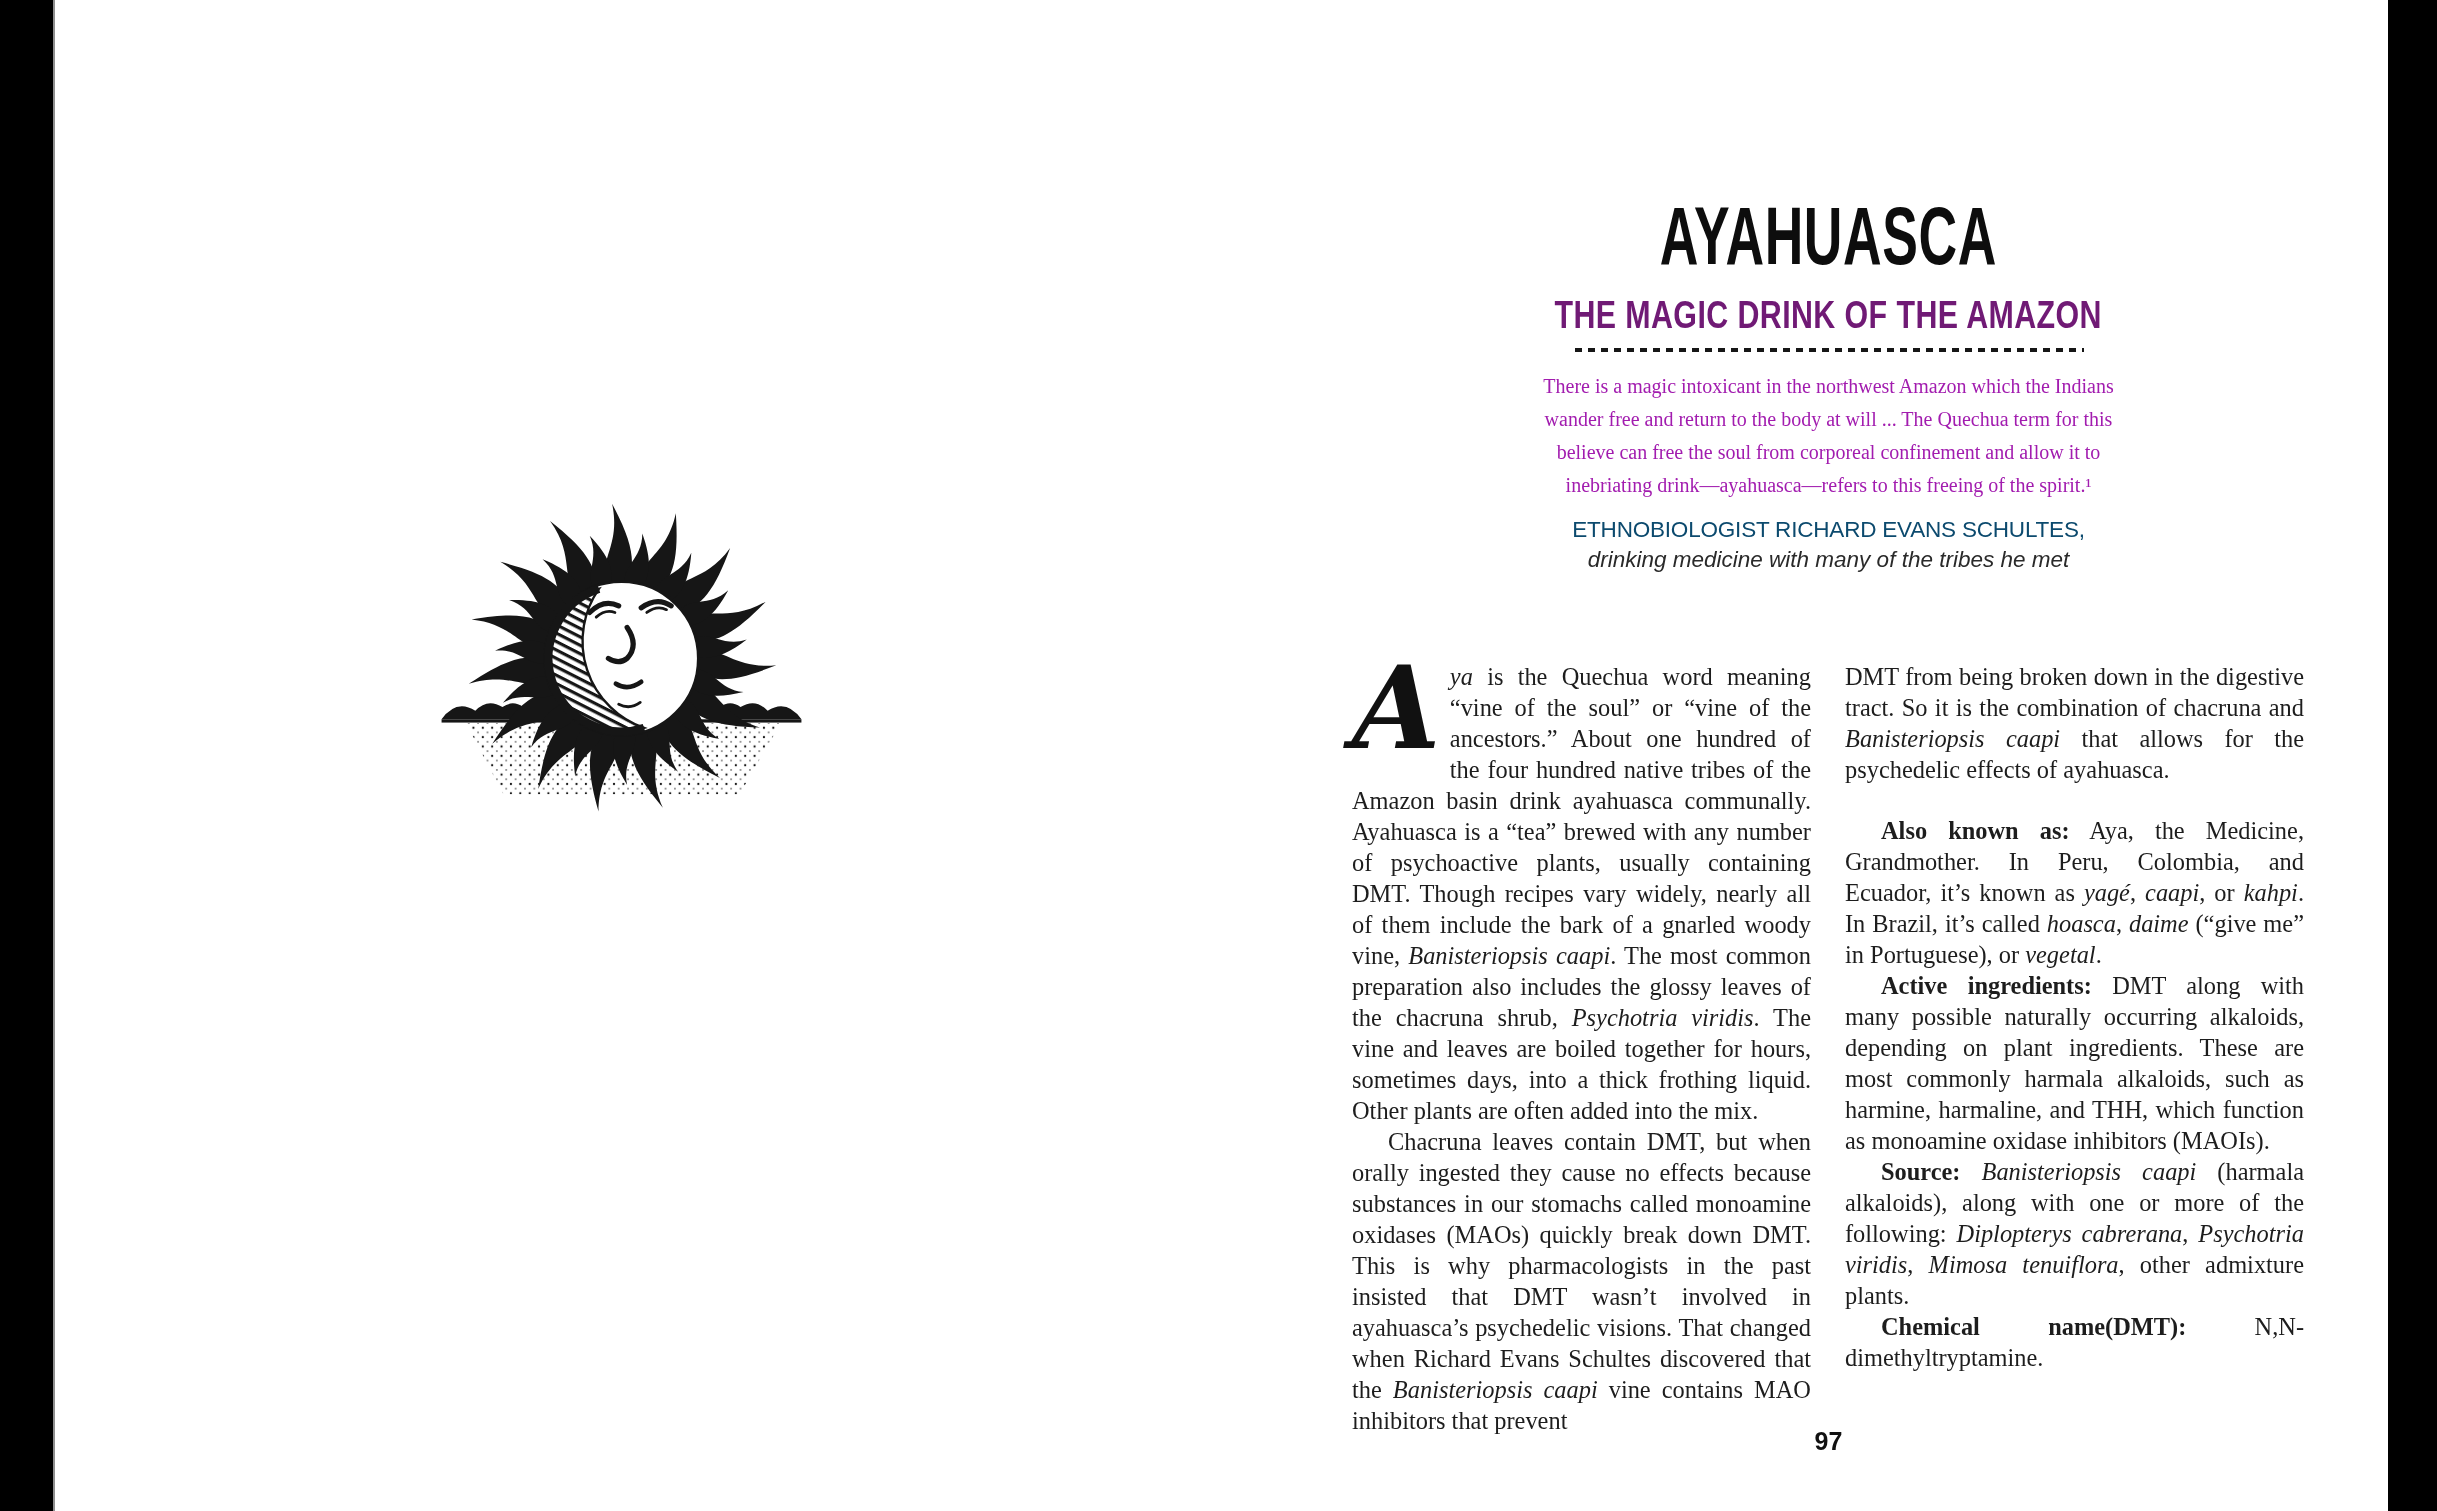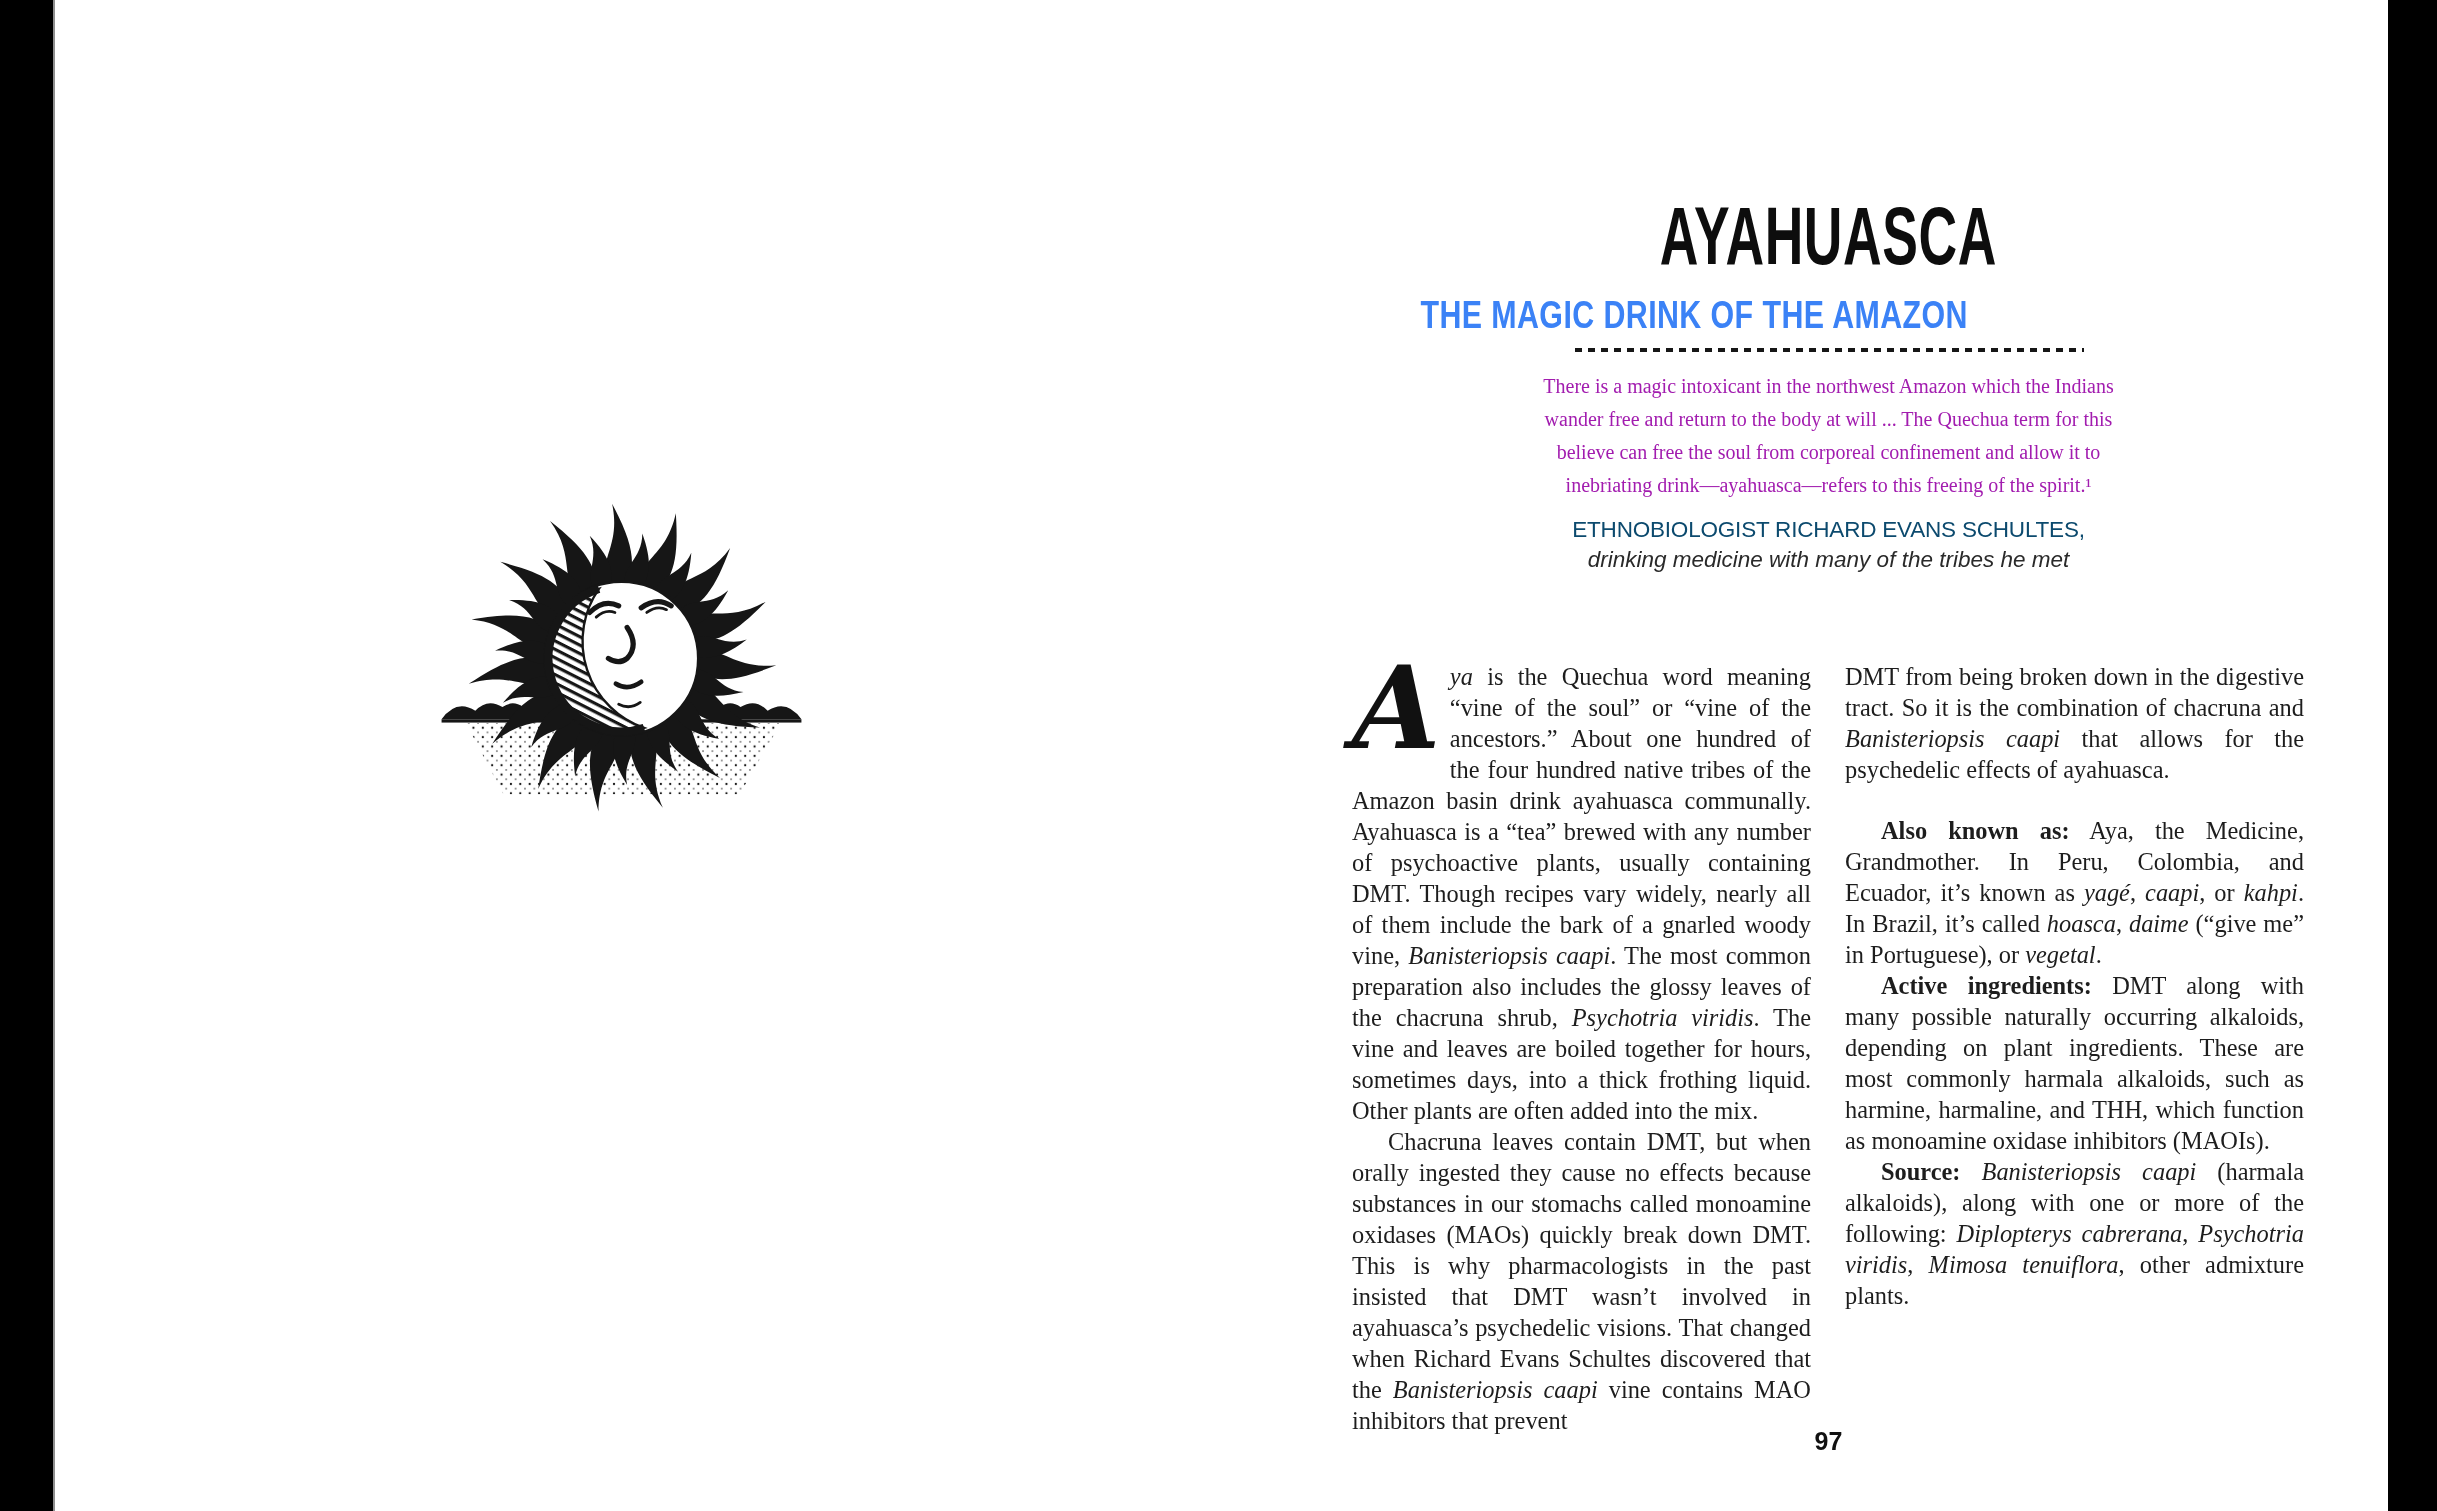--- a/index.html
+++ b/index.html
@@ -17,22 +17,22 @@
   .sun-wrap{position:absolute;left:434px;top:500px;width:375px;height:328px;}
 
   
   .content{position:absolute;left:1352px;top:0;width:953px;height:1126px;text-decoration:underline;}
   .abs{position:absolute;left:0;right:0;}
 
   .title{top:196px;text-align:center;font-family:"Liberation Sans",sans-serif;
          font-weight:700;font-size:81px;line-height:81px;color:#0d0d0d;white-space:nowrap;}
   .title-inner{display:inline-block;transform:scaleX(0.66);transform-origin:center;letter-spacing:0.9px;}
 
-  .subtitle{top:296px;text-align:left;font-family:"Liberation Sans",sans-serif;
-            font-weight:700;font-size:38px;line-height:38px;color:#3b82f6;white-space:nowrap;}
+  .subtitle{top:296px;text-align:center;font-family:"Liberation Sans",sans-serif;
+            font-weight:700;font-size:38px;line-height:38px;color:#701a75;white-space:nowrap;}
   .subtitle-inner{display:inline-block;transform:scaleX(0.80);transform-origin:center;letter-spacing:0.5px;}
 
   .rule-dashed{top:348px;left:50%;width:509px;height:3.8px;margin-left:-254px;
     background:repeating-linear-gradient(90deg,#161616 0 7.5px,transparent 7.5px 13px);}
 
   .quote{top:370px;text-align:center;font-size:20px;line-height:33px;color:#a21caf;}
   .quote-line{white-space:nowrap;}
 
   .attr-name{top:516px;text-align:center;font-family:"Liberation Sans",sans-serif;
              font-size:22.5px;line-height:28px;letter-spacing:-0.2px;color:#0c4a6e;white-space:nowrap;}
@@ -156,18 +156,19 @@
   <div class="abs body-cols">
     <div class="col">
       <p><span class="dropcap">A</span><span class="s-italic">ya</span><span> is the Quechua word meaning “vine of the soul” or “vine of the ancestors.” About one hundred of the four hundred native tribes of the Amazon basin drink ayahuasca communally. Ayahuasca is a “tea” brewed with any number of psychoactive plants, usually containing DMT. Though recipes vary widely, nearly all of them include the bark of a gnarled woody vine, </span><span class="s-italic">Banisteriopsis caapi</span><span>. The most common preparation also includes the glossy leaves of the chacruna shrub, </span><span class="s-italic">Psychotria viridis</span><span>. The vine and leaves are boiled together for hours, sometimes days, into a thick frothing liquid. Other plants are often added into the mix.</span></p>
       <p class="indent"><span>Chacruna leaves contain DMT, but when orally ingested they cause no effects because substances in our stomachs called monoamine oxidases (MAOs) quickly break down DMT. This is why pharmacologists in the past insisted that DMT wasn’t involved in ayahuasca’s psychedelic visions. That changed when Richard Evans Schultes discovered that the </span><span class="s-italic">Banisteriopsis caapi</span><span> vine contains MAO inhibitors that prevent</span></p>
     </div>
     <div class="col">
       <p><span>DMT from being broken down in the digestive tract. So it is the combination of chacruna and </span><span class="s-italic">Banisteriopsis caapi</span><span> that allows for the psychedelic effects of ayahuasca.</span></p>
       <p class="indent gap-top"><span class="s-bold">Also known as:</span><span> Aya, the Medicine, Grandmother. In Peru, Colombia, and Ecuador, it’s known as </span><span class="s-italic">yagé</span><span>, </span><span class="s-italic">caapi</span><span>, or </span><span class="s-italic">kahpi</span><span>. In Brazil, it’s called </span><span class="s-italic">hoasca</span><span>, </span><span class="s-italic">daime</span><span> (“give me” in Portuguese), or </span><span class="s-italic">vegetal</span><span>.</span></p>
       <p class="indent"><span class="s-bold">Active ingredients:</span><span> DMT along with many possible naturally occurring alkaloids, depending on plant ingredients. These are most commonly harmala alkaloids, such as harmine, harmaline, and THH, which function as monoamine oxidase inhibitors (MAOIs).</span></p>
       <p class="indent"><span class="s-bold">Source:</span><span> </span><span class="s-italic">Banisteriopsis caapi</span><span> (harmala alkaloids), along with one or more of the following: </span><span class="s-italic">Diplopterys cabrerana</span><span>, </span><span class="s-italic">Psychotria viridis</span><span>, </span><span class="s-italic">Mimosa tenuiflora</span><span>, other admixture plants.</span></p>
+      <p class="indent"><span class="s-bold">Chemical name(DMT):</span><span> N,N-dimethyltryptamine.</span></p>
     </div>
   </div>
 
   <div class="abs pagenum">97</div>
 </div>
 
 
 </body></html>

